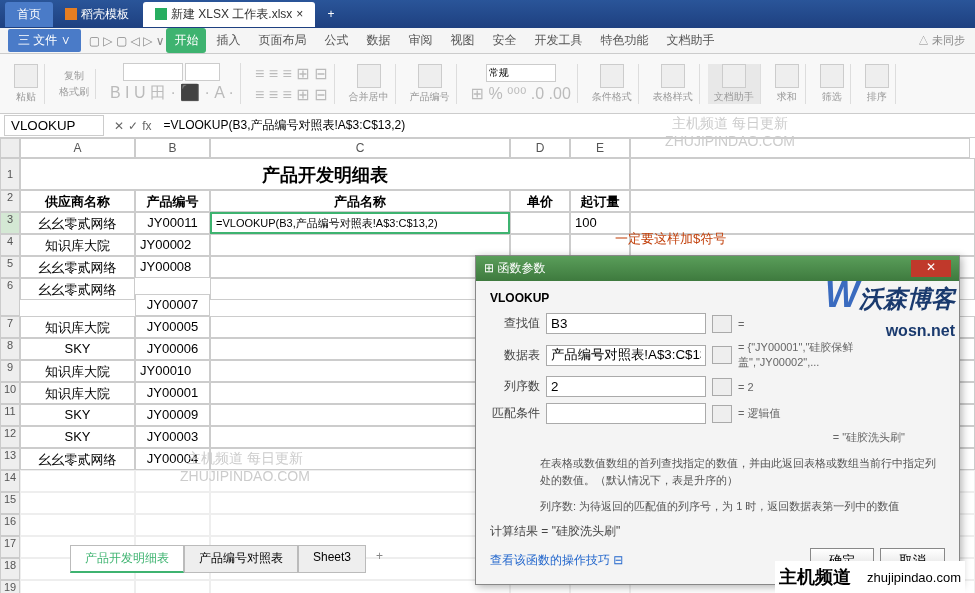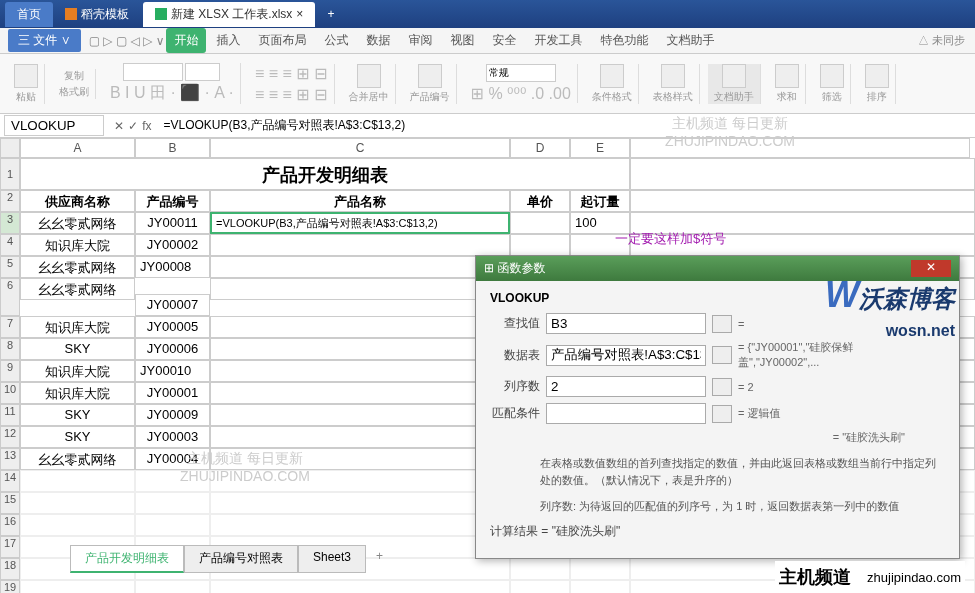--- a/index.html
+++ b/index.html
@@ -41,21 +41,21 @@
 .cell { border: 1px solid #ccc; padding: 2px 4px; font-size: 13px; height: 22px; overflow: hidden; white-space: nowrap; }
 .title-cell { grid-column: 2 / 7; text-align: center; font-size: 18px; font-weight: bold; height: 32px; line-height: 28px; }
 .header-cell { font-weight: bold; text-align: center; }
 .editing { background: #fff; border: 2px solid #3eb370; }
 .num { text-align: left; }
 
 .watermark { position: absolute; color: #ccc; font-size: 14px; pointer-events: none; }
 .wm2 { top: 115px; right: 180px; text-align: center; }
 .wm4 { top: 450px; left: 180px; text-align: center; }
 
-.annotation { position: absolute; top: 230px; left: 615px; color: #a21caf; font-size: 13px; }
+.annotation { position: absolute; top: 230px; left: 615px; color: #c2410c; font-size: 13px; }
 .arrow { position: absolute; width: 2px; height: 40px; background: #d22; }
 .arrow::after { content: ''; position: absolute; bottom: -6px; left: -4px; border: 5px solid transparent; border-top-color: #d22; }
 .ar1 { top: 255px; left: 658px; }
 .ar2 { top: 255px; left: 680px; }
 
 .dialog { position: absolute; top: 255px; left: 475px; width: 485px; background: #f4f4f4; border: 1px solid #888; box-shadow: 2px 2px 8px rgba(0,0,0,0.3); font-size: 12px; }
 .dlg-title { background: linear-gradient(#5a9e5a, #3e7a3e); color: #fff; padding: 4px 8px; display: flex; justify-content: space-between; }
 .dlg-close { background: #c0392b; color: #fff; width: 40px; text-align: center; cursor: pointer; }
 .dlg-body { padding: 10px 14px; }
 .dlg-fn { font-weight: bold; margin-bottom: 8px; }
@@ -202,21 +202,21 @@
       <div class="cell"></div>
       <div class="row-h active">3</div>
       <div class="cell" style="text-align: center;">幺幺零贰网络</div>
       <div class="cell" style="text-align: center;">JY00011</div>
       <div class="cell editing" style="font-size: 11px;">=VLOOKUP(B3,产品编号对照表!A$3:C$13,2)</div>
       <div class="cell"></div>
       <div class="cell num">100</div>
       <div class="cell"></div>
       <div class="row-h">4</div>
       <div class="cell" style="text-align: center;">知识库大院</div>
-      <div class="cell" style="text-align: center;">JY00002</div>
+      <div class="cell" style="text-align: left;">JY00002</div>
       <div class="cell"></div>
       <div class="cell"></div>
       <div class="cell num"></div>
       <div class="cell"></div>
       <div class="row-h">5</div>
       <div class="cell" style="text-align: center;">幺幺零贰网络</div>
       <div class="cell" style="text-align: left;">JY00008</div>
       <div class="cell"></div>
       <div class="cell"></div>
       <div class="cell num"></div>
@@ -367,20 +367,24 @@
         <input class="dlg-inp" value="" style="">
         <span class="dlg-ref"></span>
         <span class="dlg-val">= 逻辑值</span>
       </div>
     <div class="dlg-row" style="justify-content:flex-end;padding-right:40px;">
         <span class="dlg-val">= "硅胶洗头刷"</span>
       </div>
     <div class="dlg-desc">在表格或数值数组的首列查找指定的数值，并由此返回表格或数组当前行中指定列处的数值。（默认情况下，表是升序的）</div>
     <div class="dlg-desc">列序数: 为待返回的匹配值的列序号，为 1 时，返回数据表第一列中的数值</div>
     <div class="dlg-result">计算结果 = "硅胶洗头刷"</div>
+    <div style="display:flex;justify-content:space-between;align-items:center;">
+      <span class="dlg-link"><span>查看该函数的操作技巧</span> ⊟</span>
+      <span><button class="dlg-btn">确定</button><button class="dlg-btn">取消</button></span>
+    </div>
   </div>
 </div>
 
 <div class="logo-overlay">
   <span style="color:#3a6bbf;font-size:36px;">W</span><span>沃森博客</span><br>
   <span class="sub">wosn.net</span>
 </div>
 
 <div class="sheet-tabs">
   <div class="stab active">产品开发明细表</div>

